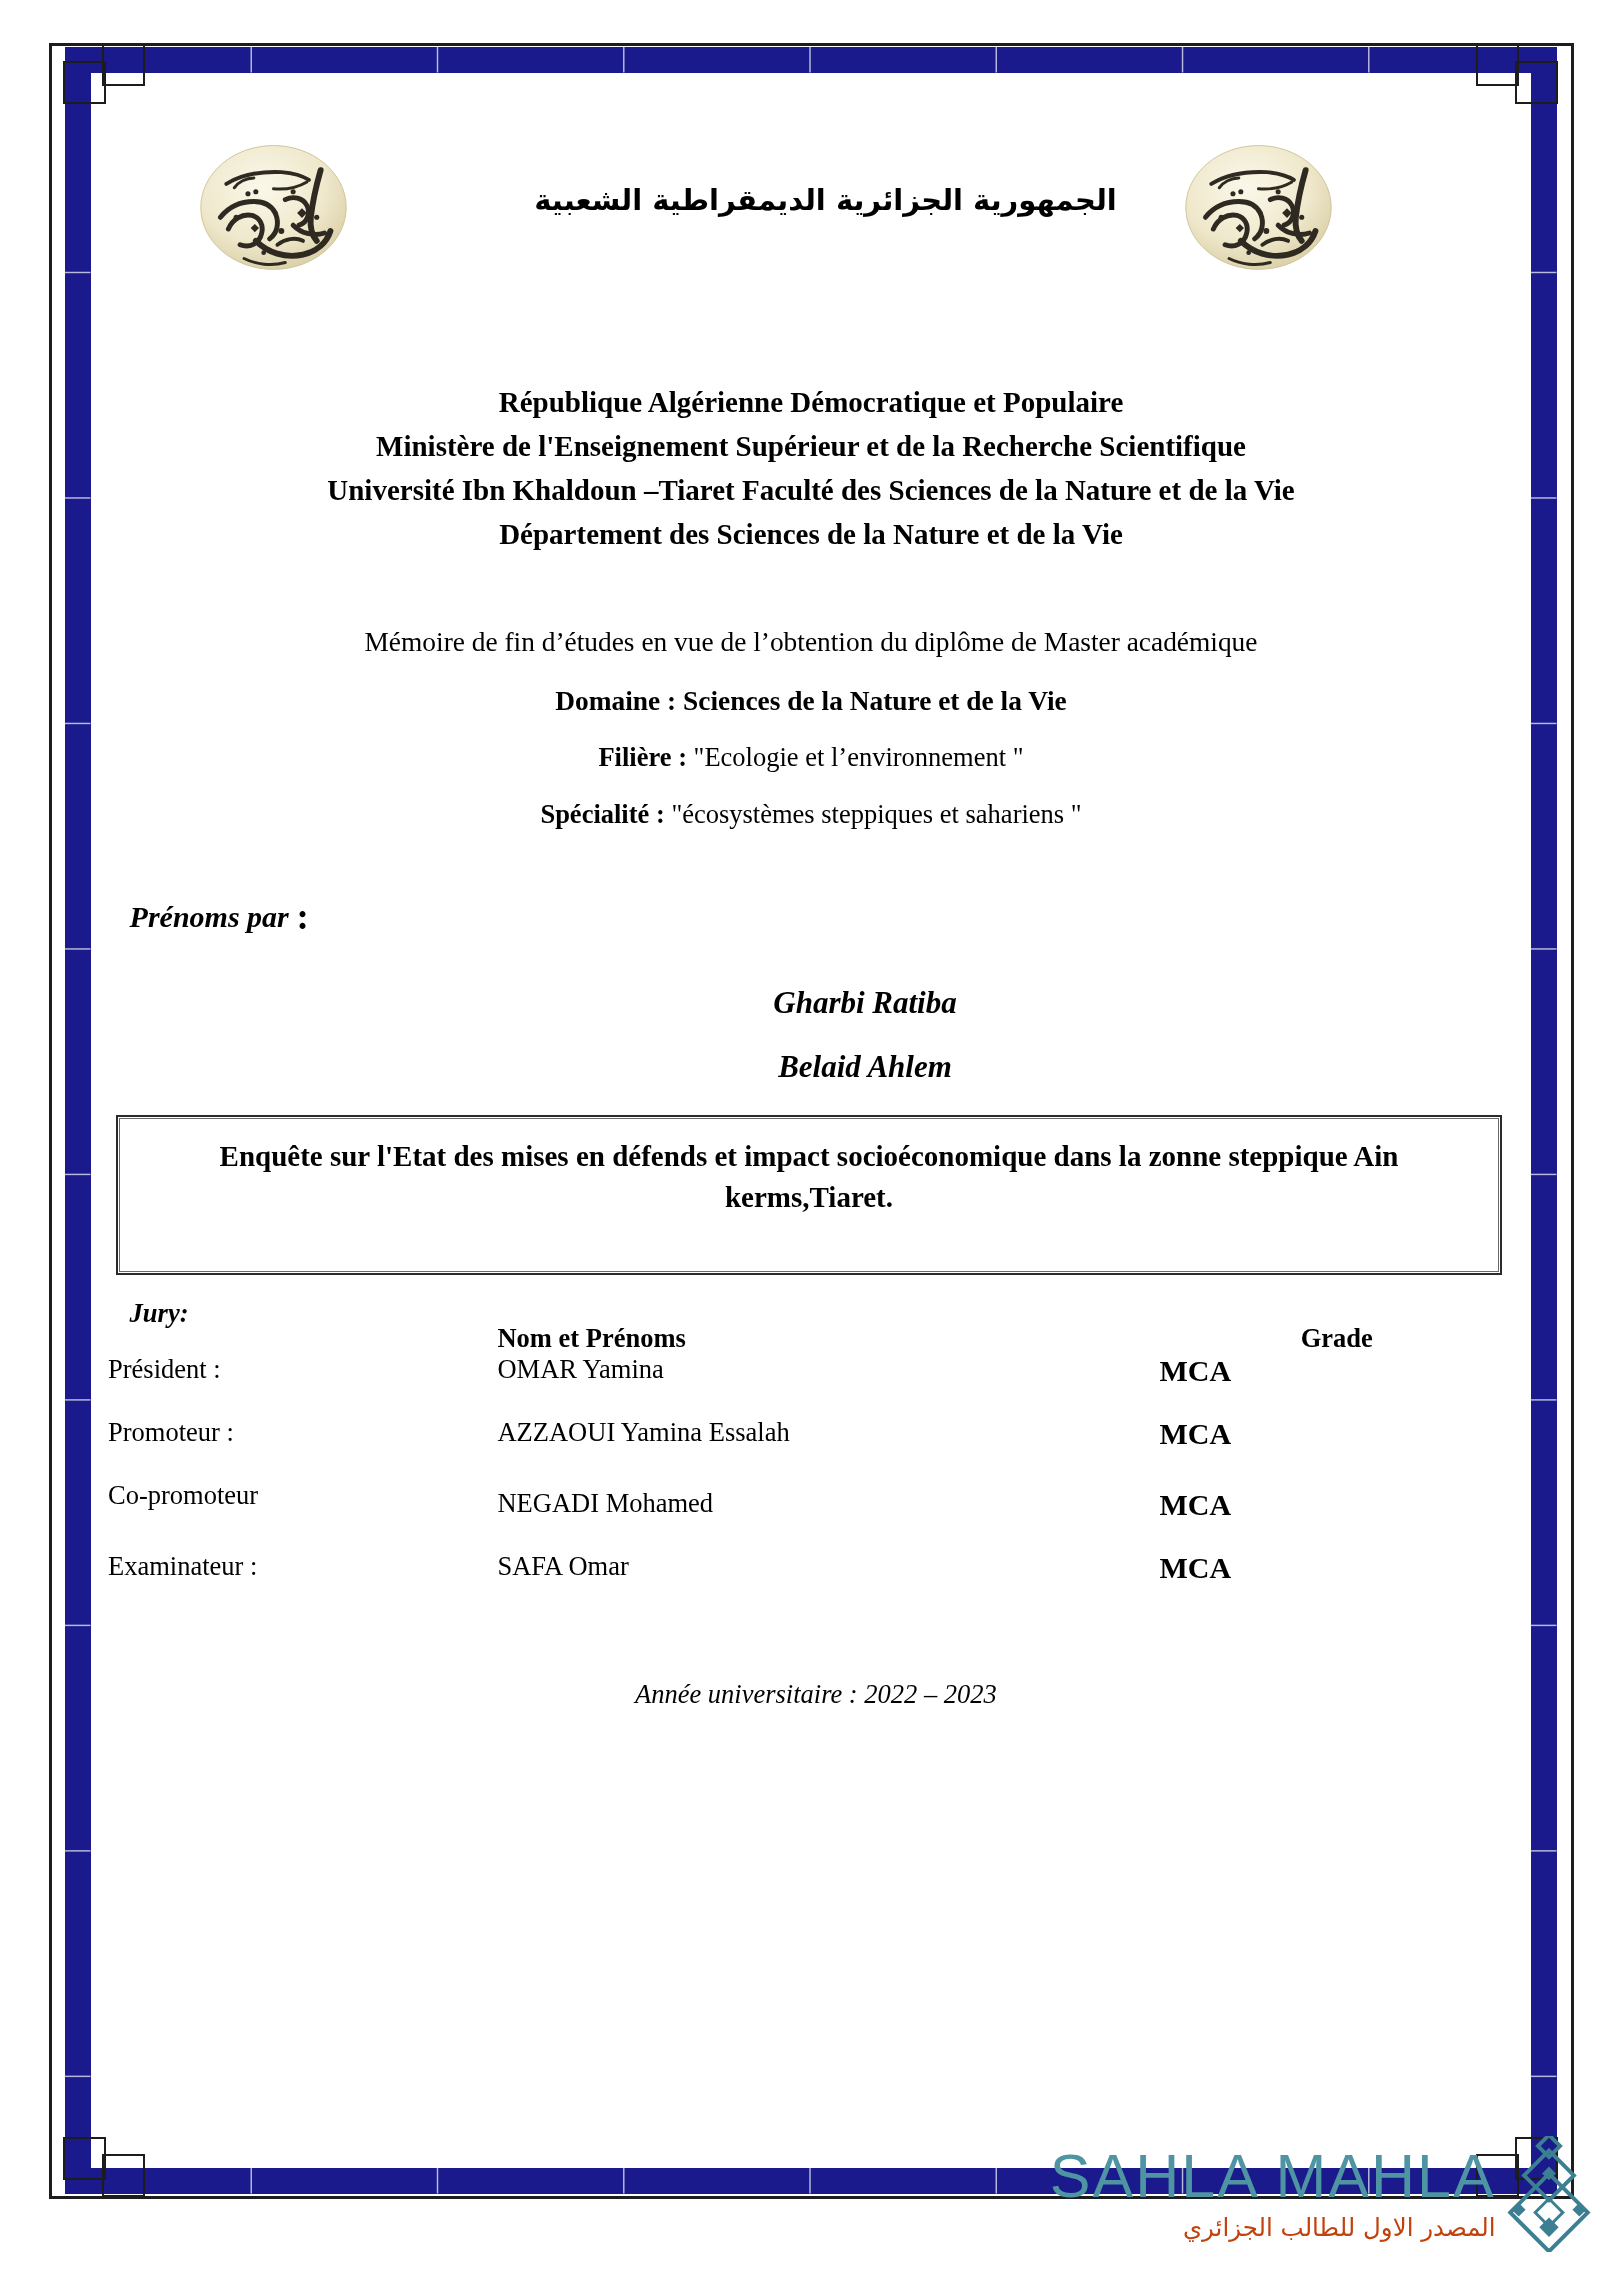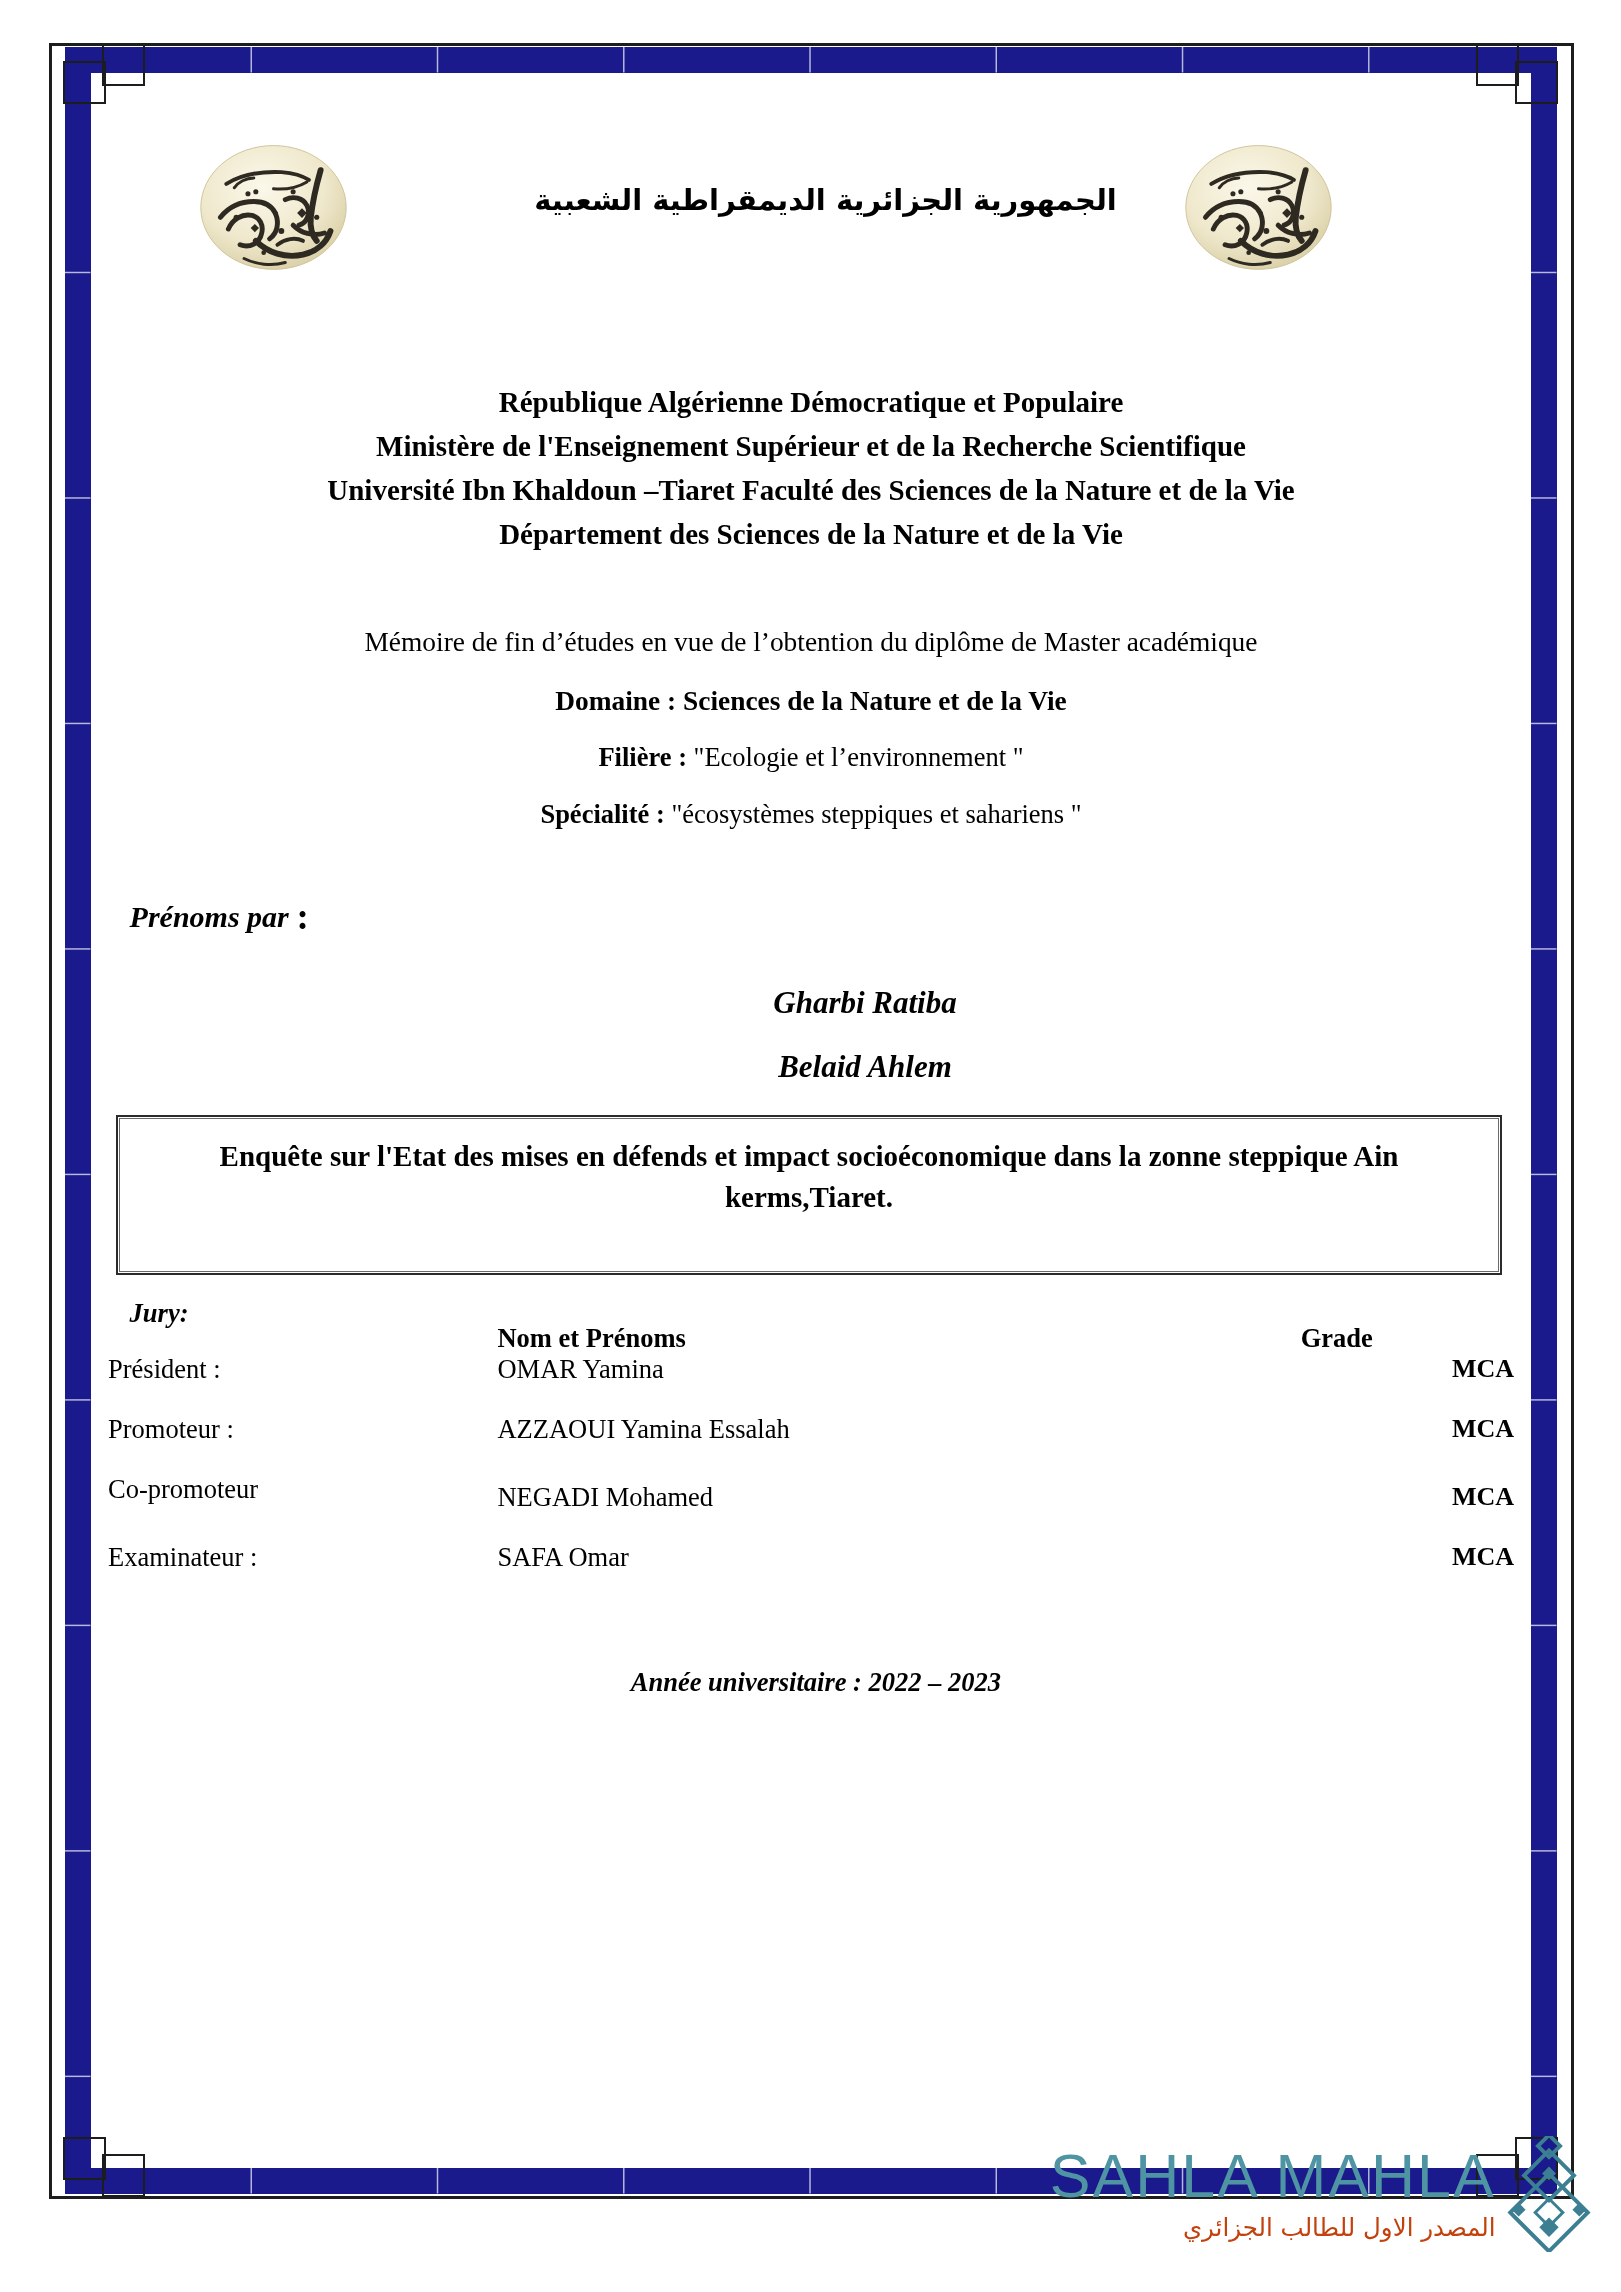--- a/index.html
+++ b/index.html
@@ -209,32 +209,32 @@
     font-size: 26.5px;
     padding-left: 21.6px;
     padding-top: 7.8px;
     white-space: nowrap;
   }
   .name-cell {
     font-size: 26.5px;
     padding-top: 31px;
   }
   .grade-cell {
-    font-size: 26px;
-    font-weight: bold;
-    text-align: right;
+    font-size: 30px;
+    font-weight: bold;
+    text-align: left;
     padding-top: 31px;
   }
   .row-gap td { height: 29px; }
 
   .annee {
     margin-top: 94px;
     text-align: center;
     font-style: italic;
-    font-weight: bold;
+    font-weight: normal;
     font-size: 26.5px;
     padding-left: 9.8px;
   }
 
   
   #watermark {
     position: absolute;
     right: 25.5px;
     bottom: 41px;
     z-index: 6;

